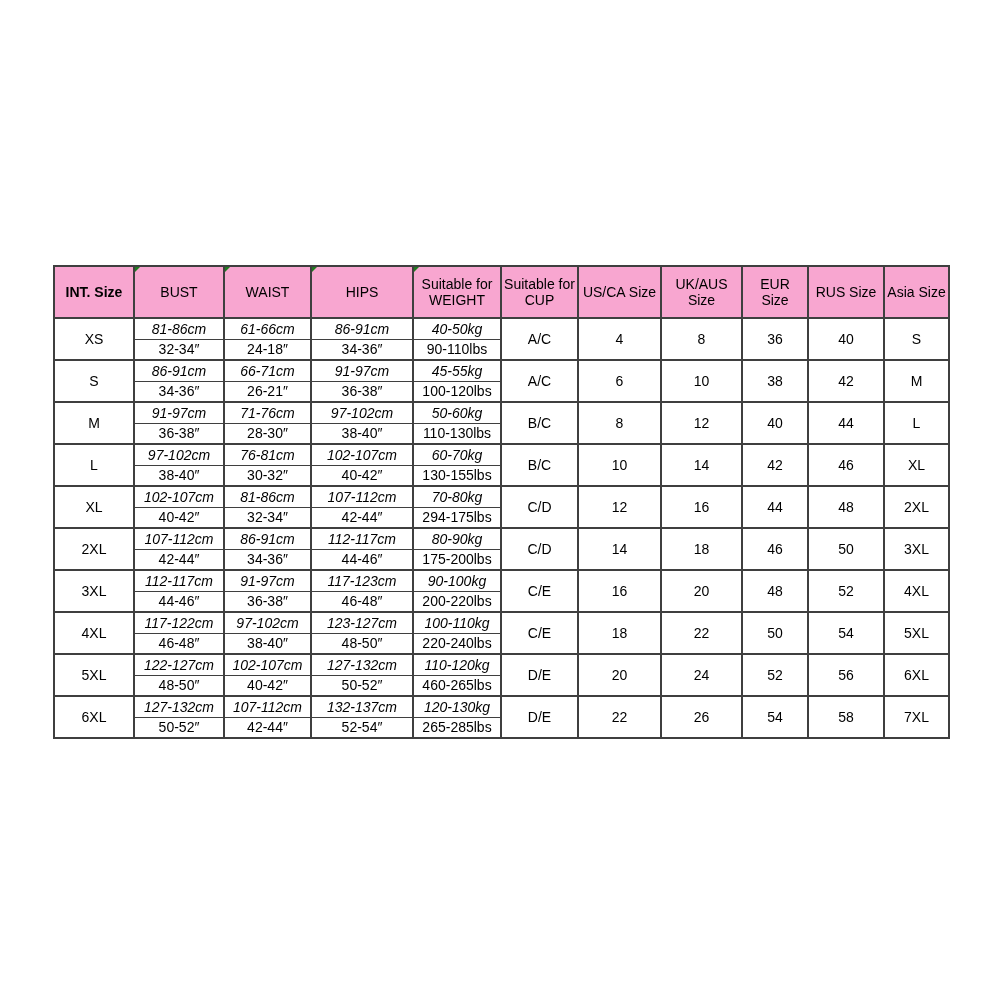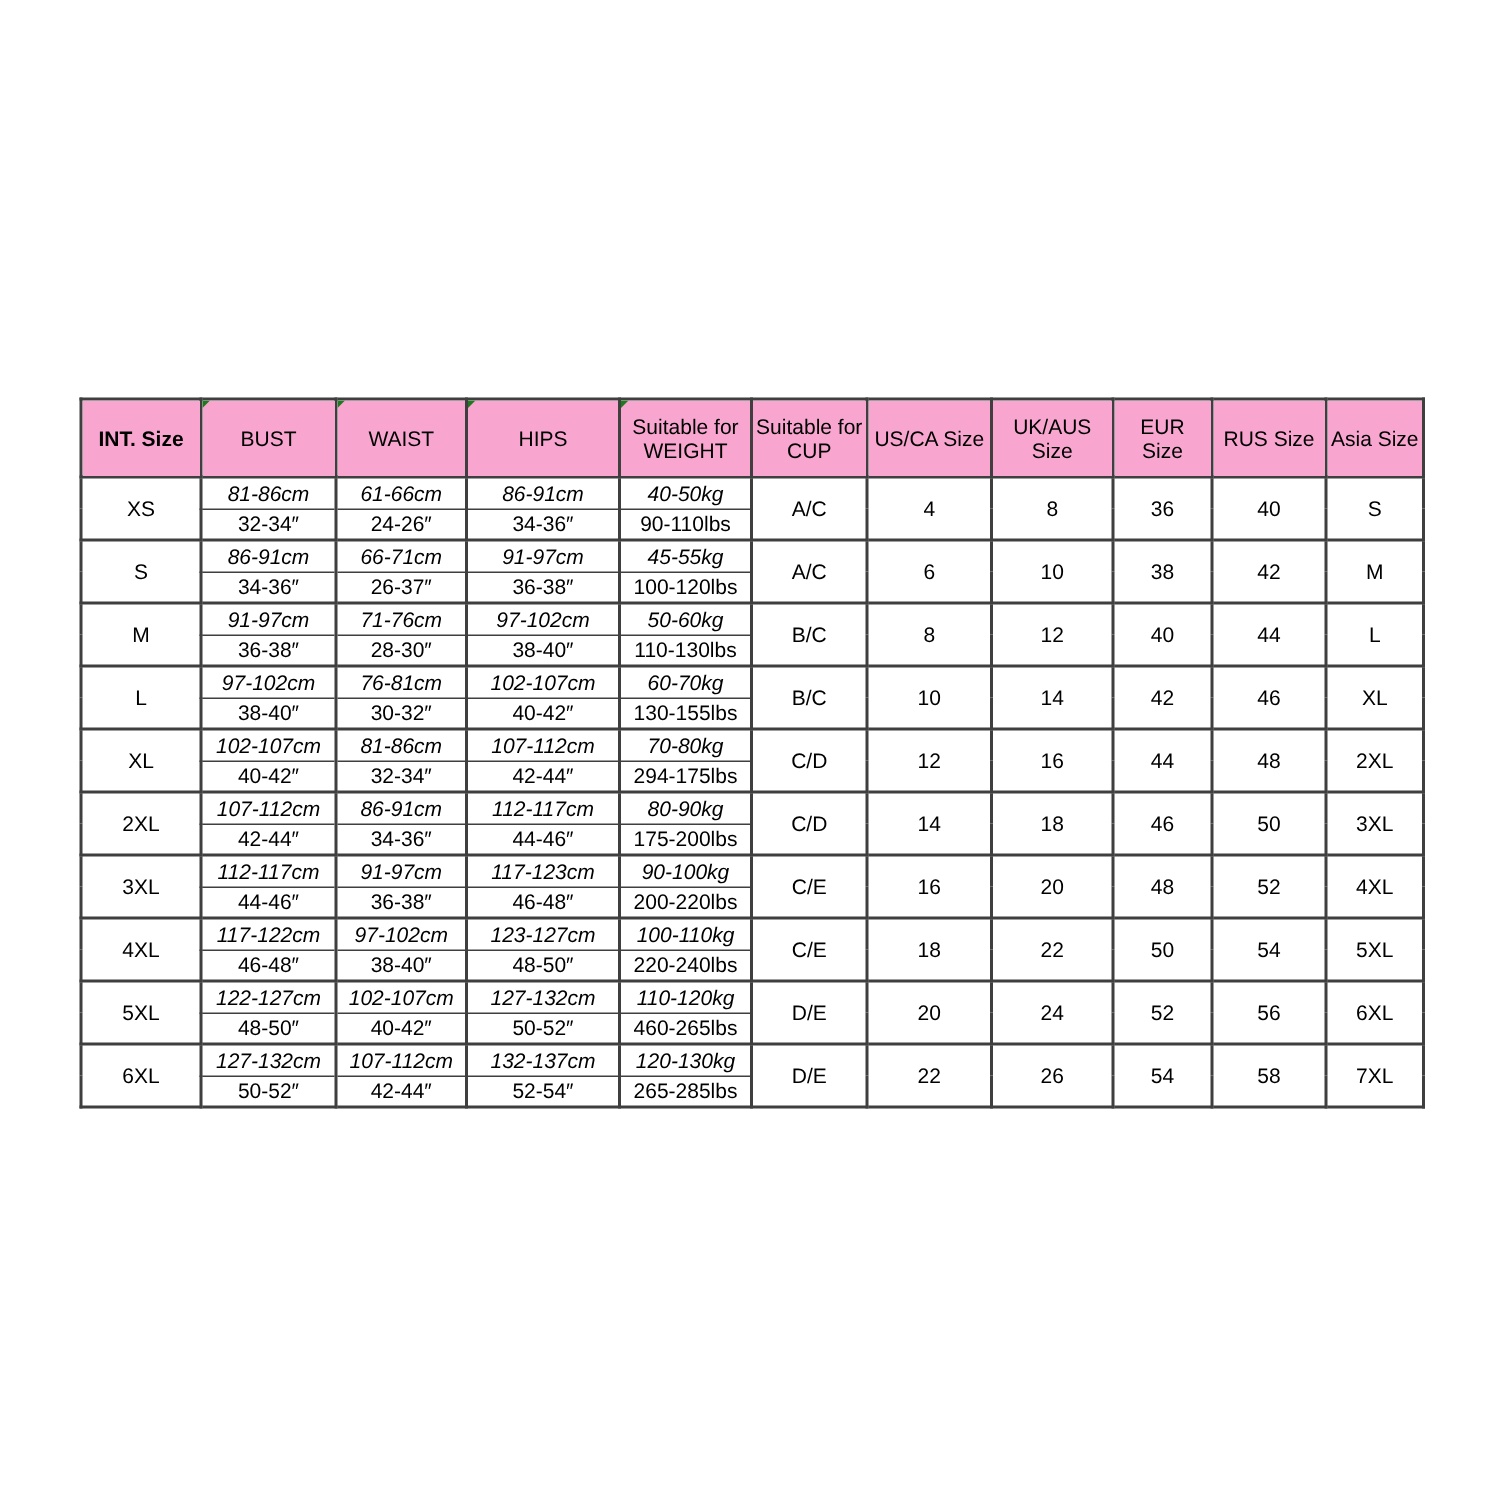--- a/index.html
+++ b/index.html
@@ -106,40 +106,40 @@
           <td class="split">40-50kg</td>
           <td rowspan="2">A/C</td>
           <td rowspan="2">4</td>
           <td rowspan="2">8</td>
           <td rowspan="2">36</td>
           <td rowspan="2">40</td>
           <td rowspan="2">S</td>
         </tr>
         <tr class="lower">
           <td>32-34″</td>
-          <td>24-26″</td>
+          <td>24-18″</td>
           <td>34-36″</td>
           <td>90-110lbs</td>
         </tr>
         <tr class="upper">
           <td class="size" rowspan="2">S</td>
           <td class="split">86-91cm</td>
           <td class="split">66-71cm</td>
           <td class="split">91-97cm</td>
           <td class="split">45-55kg</td>
           <td rowspan="2">A/C</td>
           <td rowspan="2">6</td>
           <td rowspan="2">10</td>
           <td rowspan="2">38</td>
           <td rowspan="2">42</td>
           <td rowspan="2">M</td>
         </tr>
         <tr class="lower">
           <td>34-36″</td>
-          <td>26-37″</td>
+          <td>26-21″</td>
           <td>36-38″</td>
           <td>100-120lbs</td>
         </tr>
         <tr class="upper">
           <td class="size" rowspan="2">M</td>
           <td class="split">91-97cm</td>
           <td class="split">71-76cm</td>
           <td class="split">97-102cm</td>
           <td class="split">50-60kg</td>
           <td rowspan="2">B/C</td>

